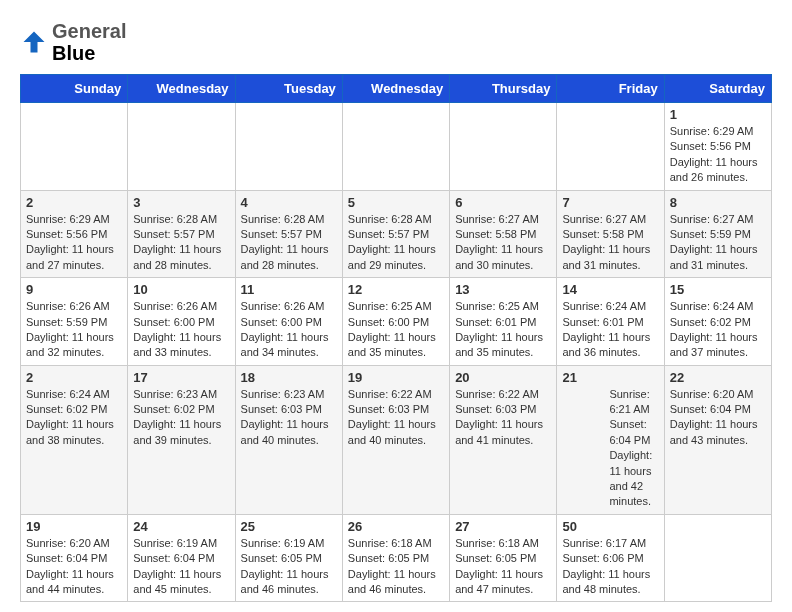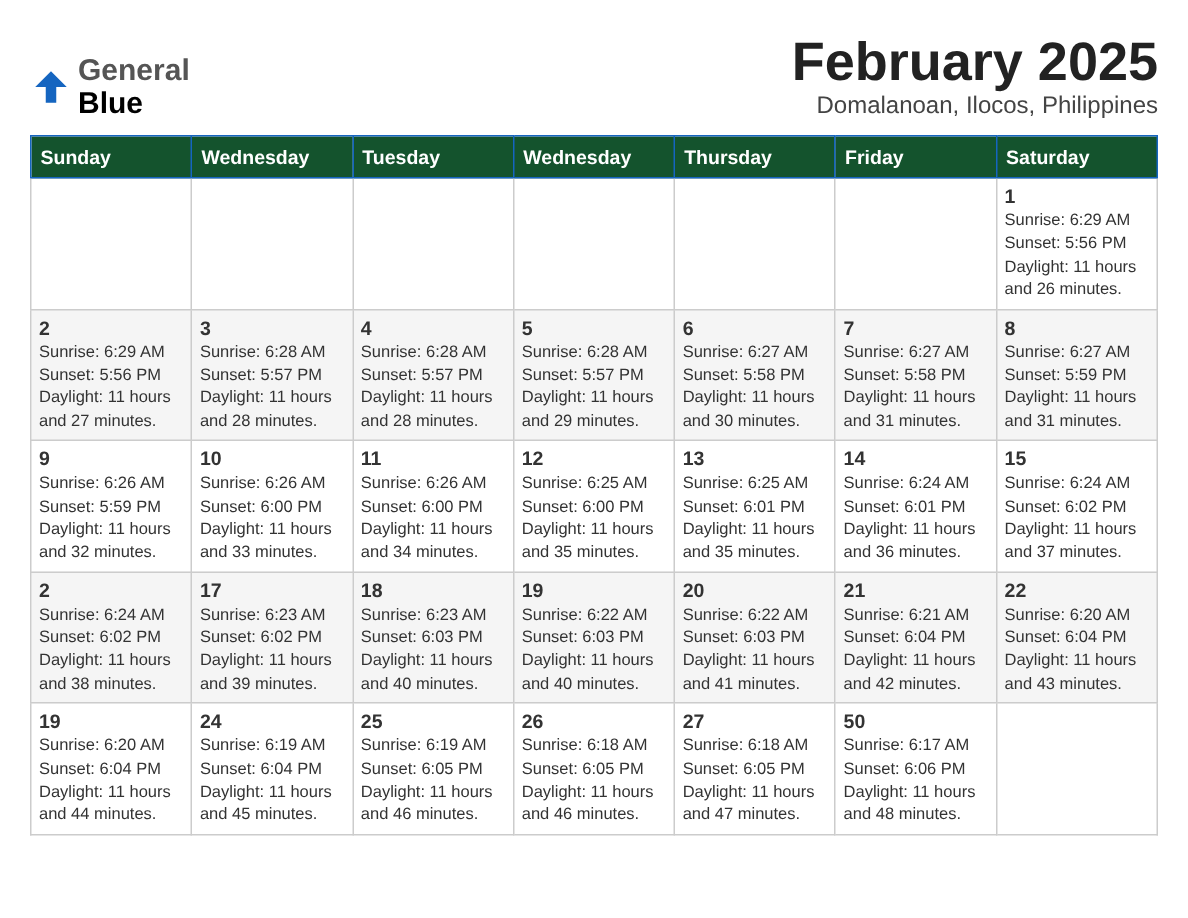--- a/index.html
+++ b/index.html
@@ -6,21 +6,21 @@
     body {
       font-family: Arial, sans-serif;
       background: #fff;
       width: 792px;
       min-height: 612px;
       padding: 20px;
     }
     .header-area {
       display: flex;
       justify-content: space-between;
-      align-items: flex-end;
+      align-items: flex-start;
       margin-bottom: 10px;
     }
     .logo {
       display: flex;
       align-items: center;
       gap: 4px;
     }
     .logo-text {
       font-size: 20px;
       font-weight: bold;
@@ -43,26 +43,26 @@
     .subtitle {
       font-size: 16px;
       color: #444;
     }
     .calendar {
       width: 100%;
       border-collapse: collapse;
       border: 1px solid #ccc;
     }
     .calendar th {
-      background-color: #14532d;
+      background-color: #1d4ed8;
       color: #fff;
       font-size: 13px;
       font-weight: bold;
       padding: 6px 6px;
-      text-align: left;
+      text-align: right;
       border: 1px solid #1565C0;
     }
     .calendar td {
       vertical-align: top;
       border: 1px solid #ccc;
       padding: 4px 5px;
       width: 107px;
       min-height: 80px;
       font-size: 10.5px;
       color: #333;
@@ -92,24 +92,20 @@
 <div class="header-area">
   <div class="logo">
     <svg class="logo-icon" viewBox="0 0 40 40">
       <polygon points="20,5 35,20 25,20 25,35 15,35 15,20 5,20" fill="#1565C0"></polygon>
     </svg>
     <div class="logo-text">
       <span class="logo-general">General</span><br>
       <span class="logo-blue">Blue</span>
     </div>
   </div>
-  <div class="title-area">
-    <div class="main-title">February 2025</div>
-    <div class="subtitle">Domalanoan, Ilocos, Philippines</div>
-  </div>
 </div>
 
 <table class="calendar">
   <thead>
     <tr>
     <th>Sunday</th>
         <th>Wednesday</th>
         <th>Tuesday</th>
         <th>Wednesday</th>
         <th>Thursday</th>
@@ -246,21 +242,21 @@
 Daylight: 11 hours and 40 minutes.</div>
         </td>
         <td>
           <span class="day-num">20</span>
           <div class="day-info" style="white-space: pre-line;">Sunrise: 6:22 AM
 Sunset: 6:03 PM
 Daylight: 11 hours and 41 minutes.</div>
         </td>
         <td>
           <span class="day-num">21</span>
-          <div class="day-info" style="white-space: pre-line;">Sunrise: 6:21 AM
+          <div class="day-info" style="white-space: pre-line; margin-left: 47px;">Sunrise: 6:21 AM
 Sunset: 6:04 PM
 Daylight: 11 hours and 42 minutes.</div>
         </td>
         <td>
           <span class="day-num">22</span>
           <div class="day-info" style="white-space: pre-line;">Sunrise: 6:20 AM
 Sunset: 6:04 PM
 Daylight: 11 hours and 43 minutes.</div>
         </td>
       </tr>

